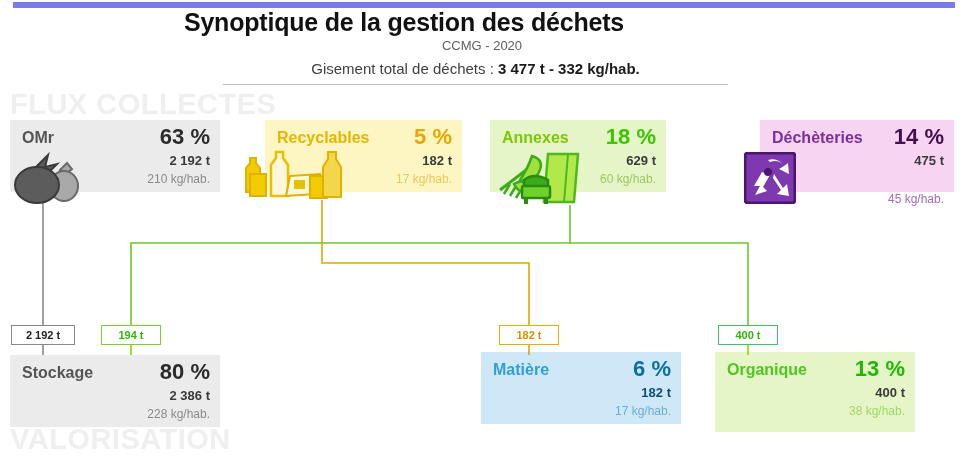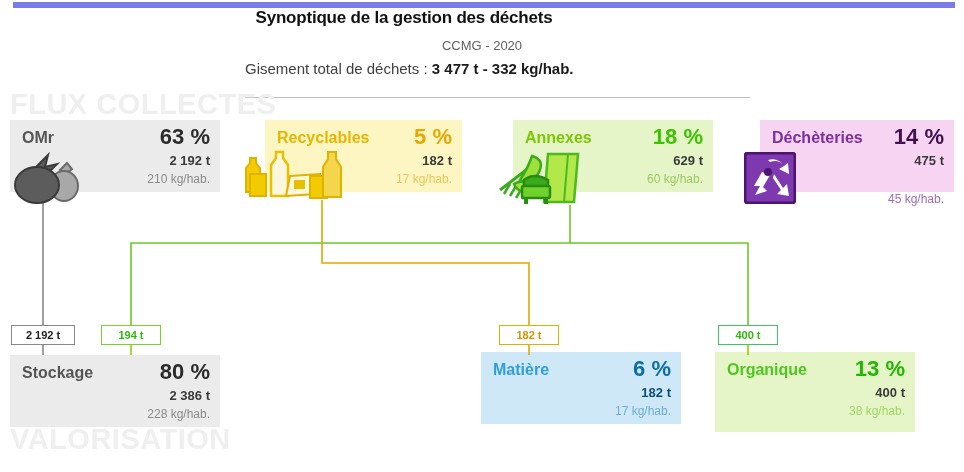--- a/index.html
+++ b/index.html
@@ -29,41 +29,42 @@
     width: 942px; height: 6px;
     background: #7a7ae8;
   }
 
   
   #title {
     position: absolute;
     left: 0; top: 8px;
     width: 808px;
     text-align: center;
-    font-size: 17px;
+    font-size: 25px;
     font-weight: bold;
     color: #111111;
     letter-spacing: -0.2px;
   }
   #subtitle {
     position: absolute;
     left: 0; top: 38px;
     width: 964px;
     text-align: center;
     font-size: 13px;
     color: #5f5f5f;
   }
   #total-line {
     position: absolute;
-    left: 245px; top: 60px;
+    left: 223px; top: 60px;
     width: 505px;
+    text-align: center;
     font-size: 15px;
     color: #3f3f3f;
     border-bottom: 1px solid #bdbdbd;
-    padding-bottom: 20px;
+    padding-bottom: 7px;
   }
   #total-line .strong { font-weight: bold; color: #1b1b1b; }
 
   
   .watermark {
     position: absolute;
     font-size: 29px;
     font-weight: bold;
     letter-spacing: 0.5px;
     color: #efefef;
@@ -201,21 +202,21 @@
 
       <path d="M48 28 l30 -2 l-4 20 l-30 2 z" fill="#fdf8dd" stroke="#e0b200" stroke-width="2"></path>
       <rect x="52" y="32" width="11" height="9" fill="#e8c000"></rect>
 
       <rect x="68" y="28" width="17" height="22" fill="#f2cc00" stroke="#e0b200" stroke-width="2"></rect>
 
       <path d="M86 4 h8 v7 l5 8 v30 h-18 v-30 l5 -8 z" fill="#f3d64b" stroke="#e0b200" stroke-width="2"></path>
     </svg>
   </div>
 
-  <div class="box" id="box-annexes" style="left:513px; top:120px; width:200px; height:72px; background:#e6f5c8;">
+  <div class="box" id="box-annexes" style="left:490px; top:120px; width:176px; height:72px; background:#e6f5c8;">
     <div class="label" style="color:#7dc800;">Annexes</div>
     <div class="pct" style="color:#3cc400;">18 %</div>
     <div class="tons">629 t</div>
     <div class="kgh" style="color:#9ec861;">60 kg/hab.</div>
   </div>
   <div class="icon-wrap" style="left:490px; top:150px;">
     <svg width="100" height="56" viewBox="0 0 100 56">
 
       <path d="M10 40 L44 14" stroke="#3aaa1e" stroke-width="3" fill="none"></path>
       <path d="M14 44 L20 34 M20 46 L26 36 M26 48 L32 38 M32 49 L38 39" stroke="#3aaa1e" stroke-width="2.5"></path>

